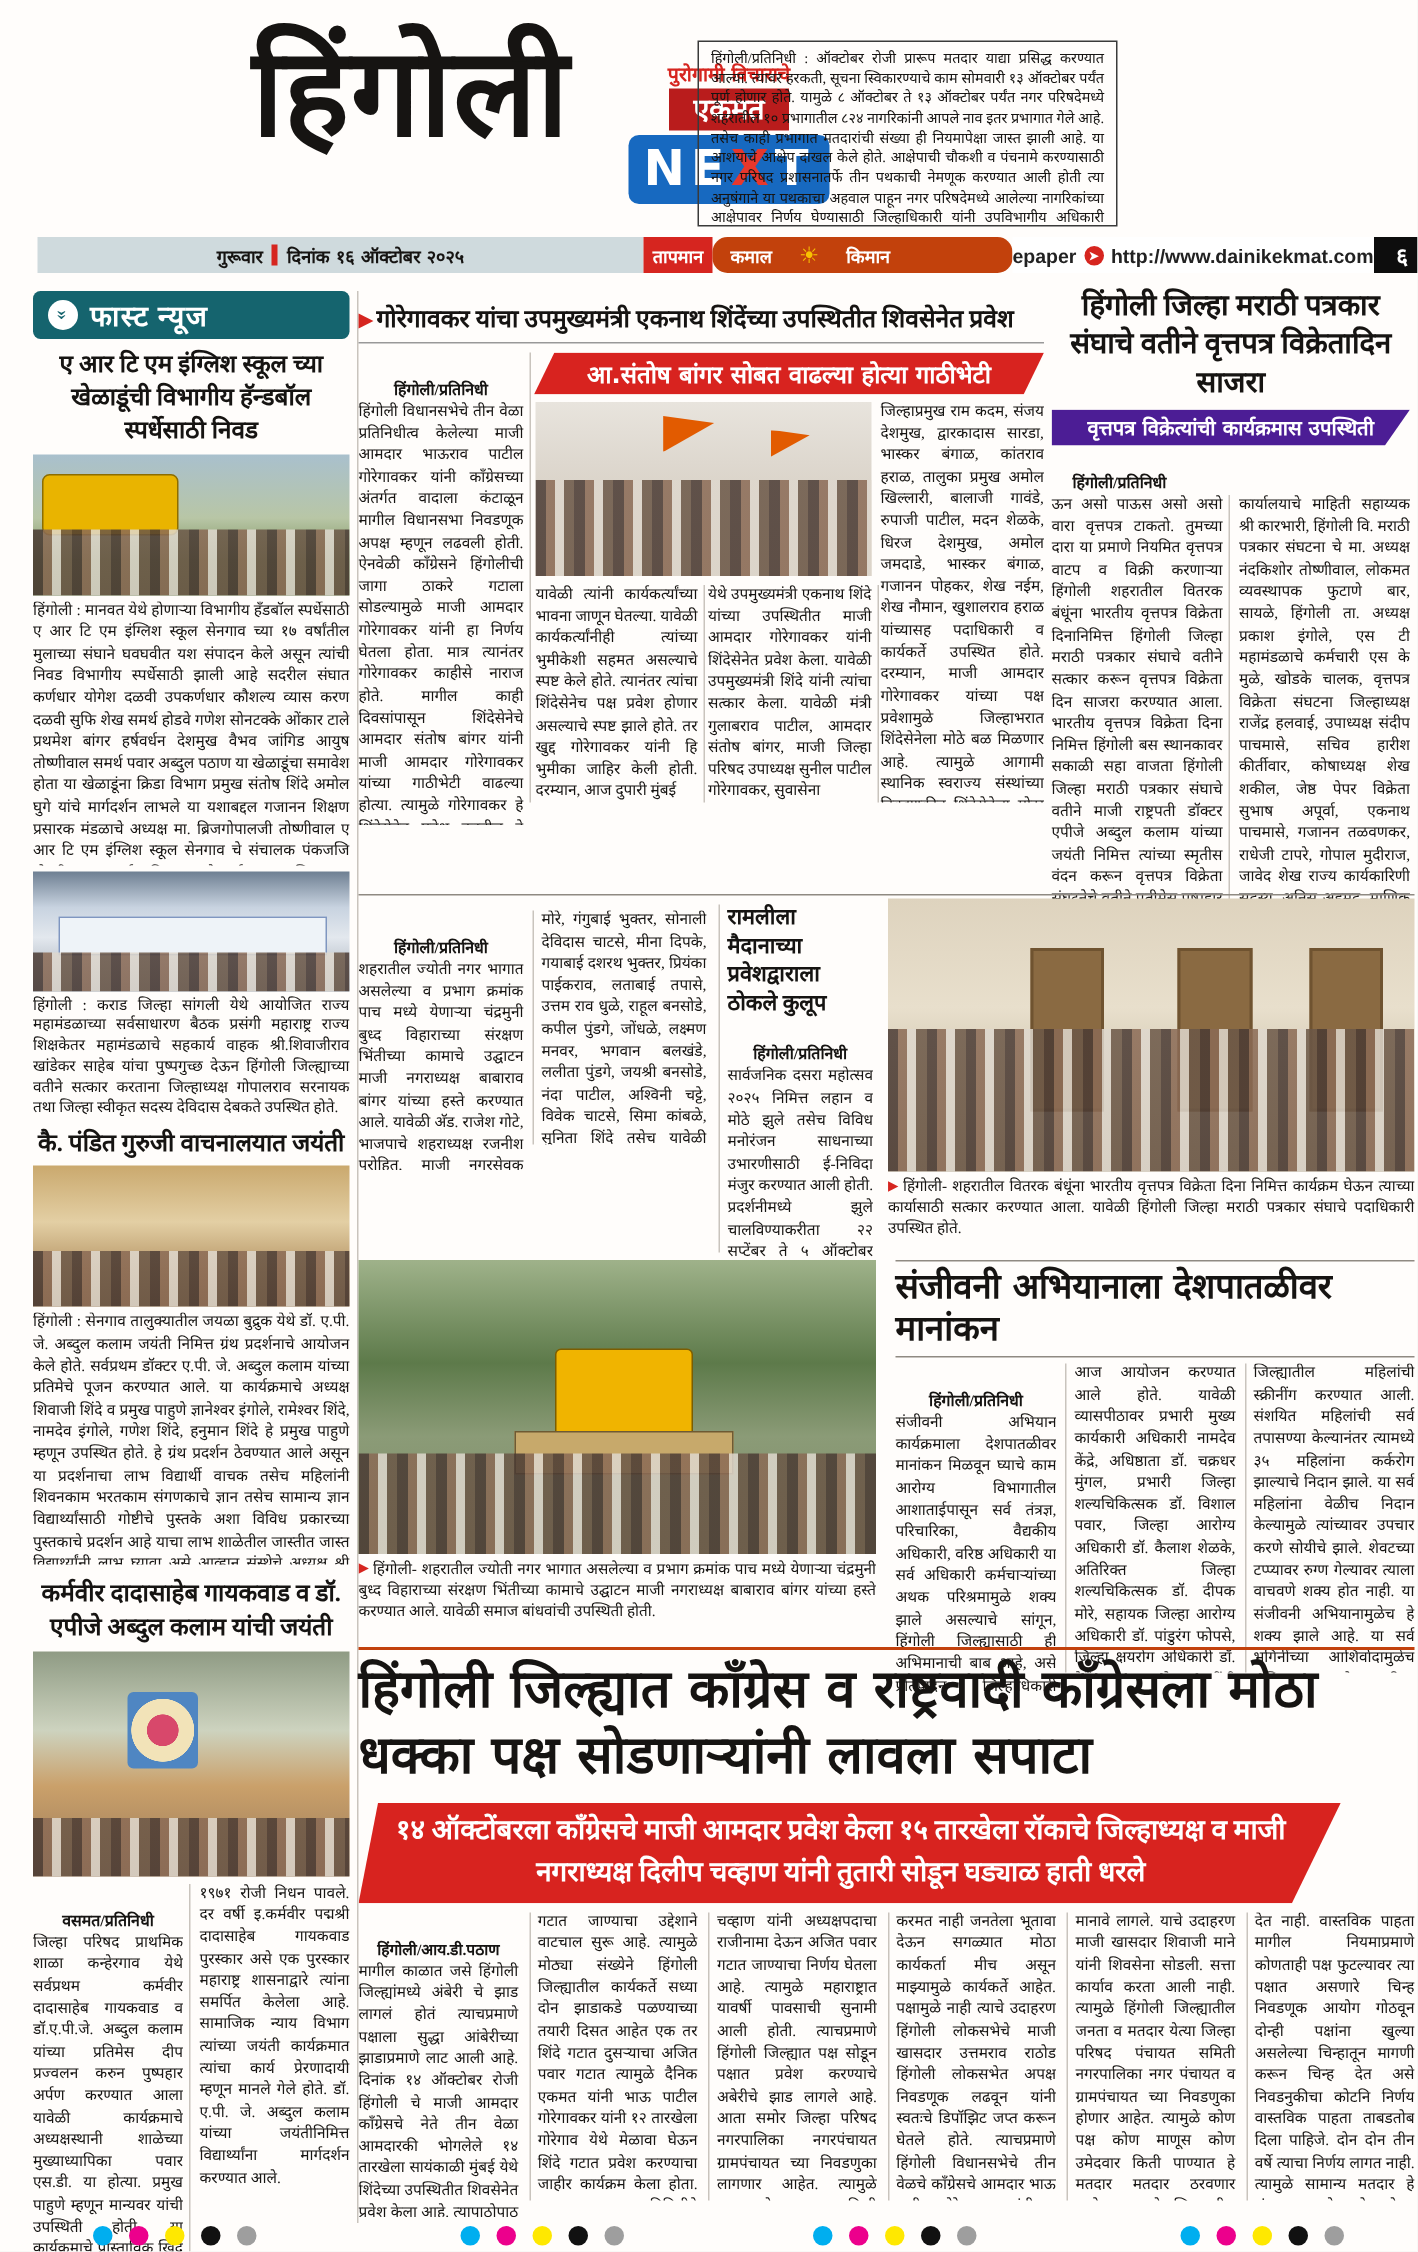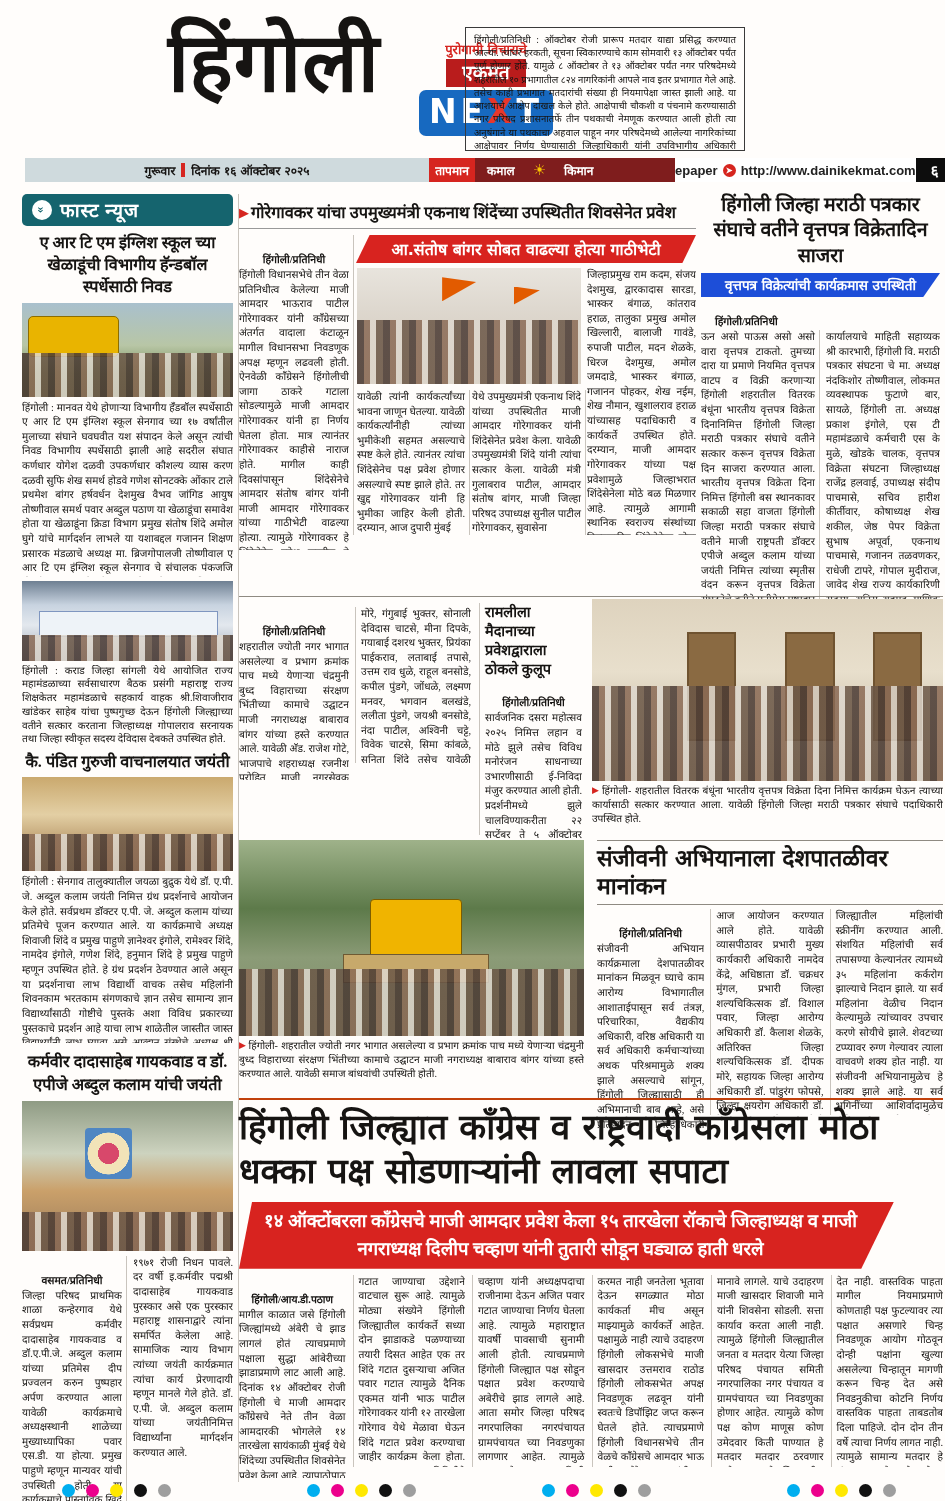--- a/index.html
+++ b/index.html
@@ -19,21 +19,21 @@
   .tr-box{position:absolute;right:7px;top:27px;width:280px;height:124px;border:1px solid #3a3a3a;padding:5px 8px;box-sizing:border-box;overflow:hidden;}
   .tr-head{font-weight:700;font-size:12.6px;text-align:center;line-height:1.3;margin-bottom:3px;}
   .tr-body{font-size:9.6px;line-height:1.38;text-align:justify;}
 
   
   .dateline{position:absolute;left:25px;top:158px;right:7px;height:24px;display:flex;align-items:stretch;font-size:12px;}
   .dl-redblock{width:8px;background:#d6251f;}
   .dl-gray{flex:0 0 404px;background:#cfdadd;display:flex;align-items:center;justify-content:center;gap:6px;font-weight:700;}
   .dl-sep{display:inline-block;width:4px;height:14px;background:#d6251f;}
   .dl-temp{flex:0 0 46px;background:#d6251f;color:#fff;font-weight:700;display:flex;align-items:center;justify-content:center;}
-  .dl-black{flex:0 0 176px;background:#7f1d1d;color:#fff;font-weight:700;display:flex;align-items:center;gap:18px;padding:0 12px;}
+  .dl-black{flex:0 0 176px;background:#c2410c;color:#fff;font-weight:700;display:flex;align-items:center;gap:18px;padding:0 12px;border-radius:10px;}
   .sun{color:#f8c200;font-size:15px;}
   .dl-epaper{flex:1;background:#fff;display:flex;align-items:center;justify-content:center;gap:5px;font-family:"Liberation Sans",sans-serif;font-size:13px;font-weight:700;color:#222;}
   .ep-icon{display:inline-flex;width:13px;height:13px;border-radius:50%;background:#d6251f;color:#fff;font-size:8px;align-items:center;justify-content:center;}
   .dl-page{flex:0 0 38px;background:#0d0d0d;color:#fff;font-weight:700;font-size:15px;display:flex;align-items:center;justify-content:center;}
 
   
   .jtext{font-size:10.3px;line-height:1.42;text-align:justify;overflow:hidden;}
   .byline{font-weight:700;font-size:10.6px;text-align:center;margin-bottom:2px;margin-top:17px;}
   .caption{font-size:10.2px;line-height:1.35;text-align:justify;overflow:hidden;}
   .tri{color:#d6251f;font-size:9px;vertical-align:1px;margin-right:2px;}
@@ -77,21 +77,21 @@
   .flag{position:absolute;width:34px;height:24px;background:#e25b00;clip-path:polygon(0 0,100% 20%,0 100%);}
   .ph-rally .f1{left:38%;top:8%;}
   .ph-rally .f2{left:70%;top:16%;width:26px;height:18px;}
   .ma-c2{position:absolute;left:118px;top:155px;width:108px;height:145px;}
   .ma-c3{position:absolute;left:233px;top:155px;width:109px;height:145px;}
   .ma-c4{position:absolute;left:348px;top:33px;width:109px;height:267px;}
 
   
   .press{position:absolute;left:701px;top:192px;width:239px;height:400px;}
   .press-head{font-weight:700;font-size:19.5px;text-align:center;line-height:1.3;}
-  .press-banner{margin:5px 0 4px;background:#1d4ed8;color:#fff;font-weight:700;font-size:13.5px;text-align:center;
+  .press-banner{margin:5px 0 4px;background:#4c1d95;color:#fff;font-weight:700;font-size:13.5px;text-align:center;
                 padding:3px 6px;clip-path:polygon(0 0,100% 0,93% 100%,0 100%);}
   .press-cols{display:flex;gap:6px;height:296px;}
   .press-cols .c{flex:1;}
 
   
   .band2{position:absolute;left:239px;top:596px;width:704px;height:240px;border-top:1px solid #8f8a82;padding-top:5px;box-sizing:border-box;}
   .b2-chandra{position:absolute;left:0;top:6px;width:232px;height:232px;}
   .b2-chandra-head{font-weight:700;font-size:24px;line-height:1.3;}
   .b2-chandra-cols{display:flex;gap:6px;height:156px;margin-top:4px;}
   .b2-chandra-cols .c{flex:1;}

